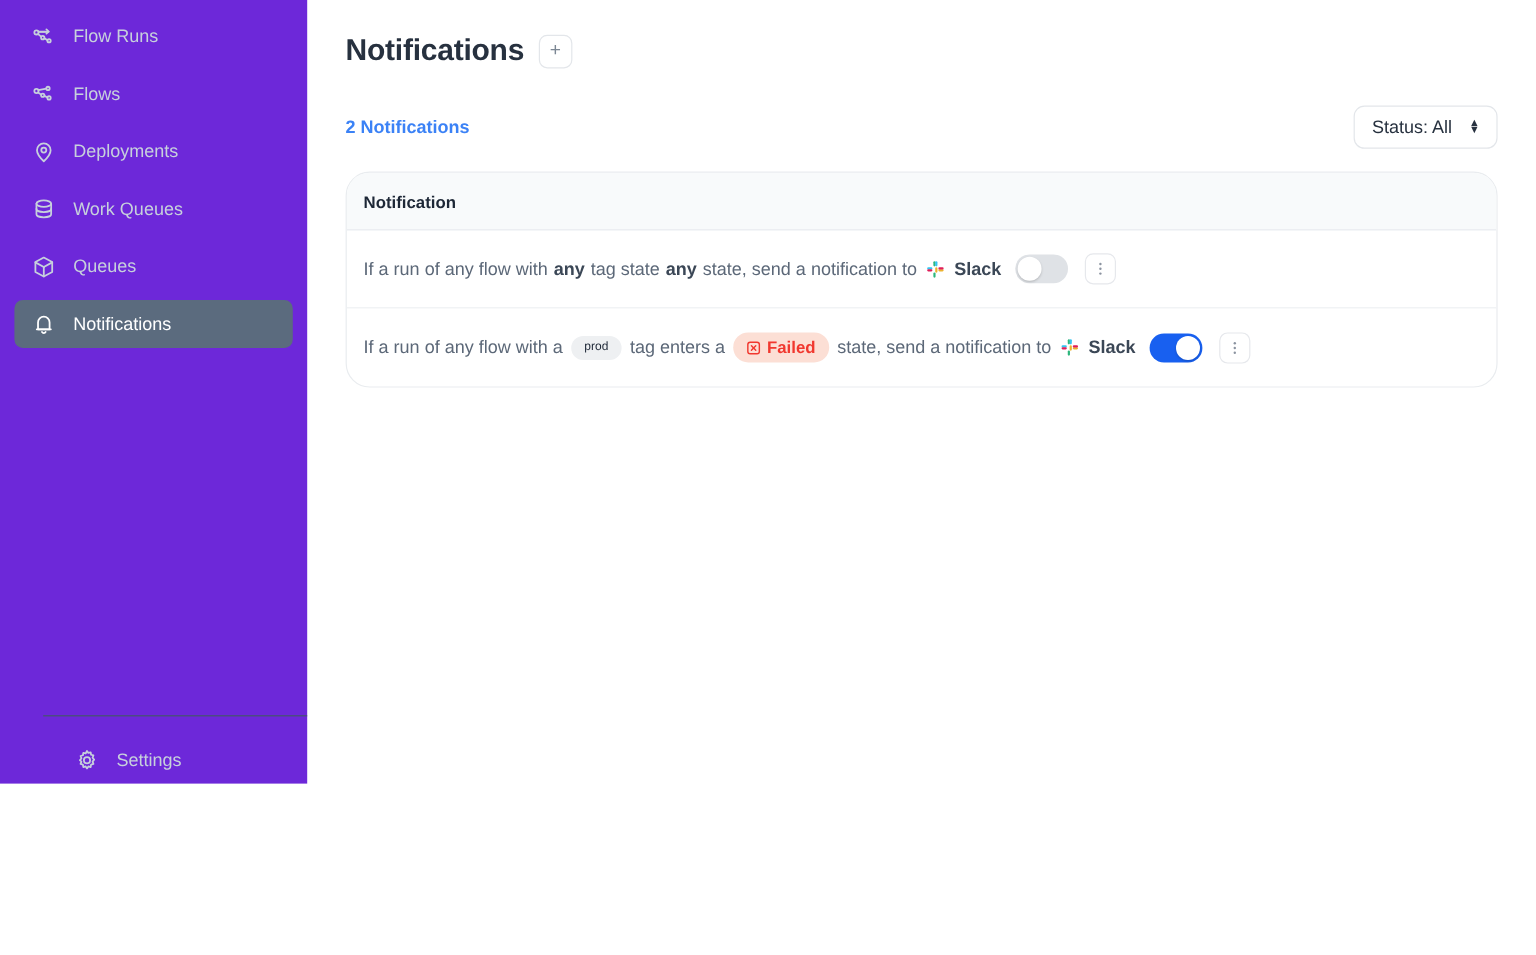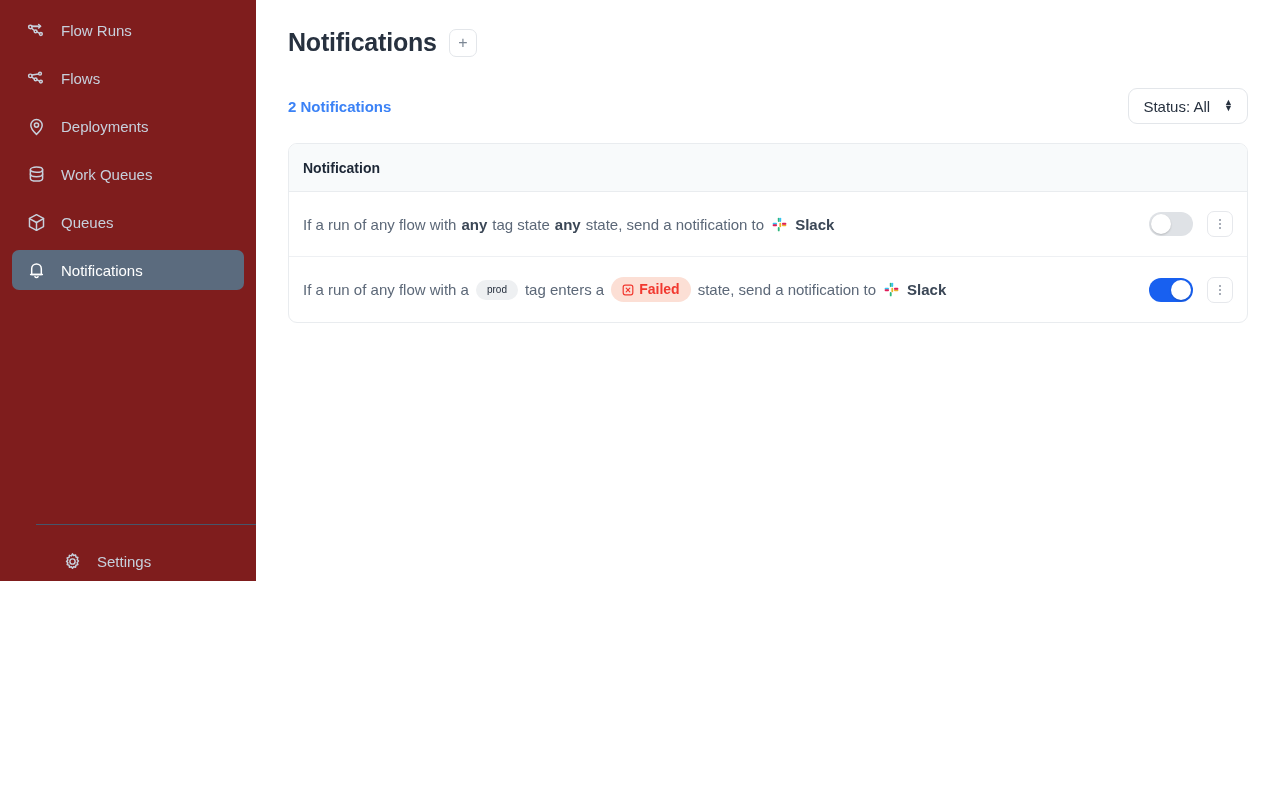--- a/index.html
+++ b/index.html
@@ -20,22 +20,22 @@
   .app {
     display: flex;
     width: 1280px;
     height: 796px;
   }
 
   
   .sidebar {
     width: 256px;
     min-width: 256px;
-    height: 581px;
-    background: #7f1d1d;
+    height: 653px;
+    background: #6d28d9;
     display: flex;
     flex-direction: column;
     padding-top: 10px;
     position: relative;
   }
 
   .nav-list {
     display: flex;
     flex-direction: column;
     gap: 0px;
@@ -156,21 +156,21 @@
     justify-content: center;
     line-height: 0.62;
     font-size: 9px;
     color: #27313f;
   }
 
   
   .card {
     margin-top: 16px;
     border: 1px solid #e9ecef;
-    border-radius: 9px;
+    border-radius: 20px;
     overflow: hidden;
     background: #fff;
   }
 
   .card-head {
     background: #f8fafb;
     border-bottom: 1px solid #e9ecef;
     height: 48px;
     display: flex;
     align-items: center;
@@ -179,21 +179,20 @@
 
   .card-head-label {
     font-size: 14px;
     font-weight: bold;
     color: #1d2736;
   }
 
   .row {
     display: flex;
     align-items: center;
-    justify-content: space-between;
     min-height: 65px;
     padding: 0 14px;
     border-bottom: 1px solid #eef0f3;
     gap: 12px;
   }
 
   .row:last-child { border-bottom: none; }
 
   .row-text {
     font-size: 15px;

